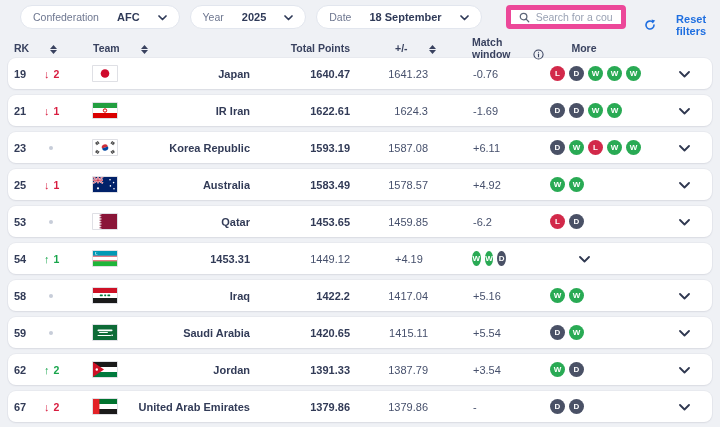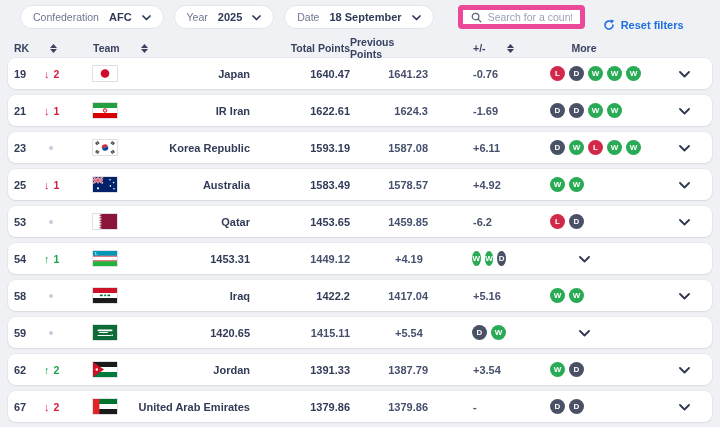--- a/index.html
+++ b/index.html
@@ -5,21 +5,21 @@
   * { margin:0; padding:0; box-sizing:border-box; }
   html,body { width:720px; height:427px; overflow:hidden; }
   body {
     background:#eff1f5;
     font-family:"Liberation Sans", sans-serif;
     color:#323b57;
   }
   
   .filterbar { display:flex; align-items:center; margin:5px 0 0 20px; height:24px; }
   .pill {
-    display:inline-flex; align-items:center; gap:10px;
+    display:inline-flex; align-items:center; gap:18px;
     background:#fff; border:1px solid #e2e6ee; border-radius:13px;
     height:24px; padding:0 12px; margin-right:10px; cursor:pointer;
     font-size:10.5px; white-space:nowrap;
   }
   .pill .plabel { color:#6e7790; }
   .pill .pvalue { font-weight:700; color:#2f3a58; font-size:11px; }
   .chev { display:inline-block; }
   .searchbox {
     display:flex; align-items:center; gap:6px;
     width:127px; height:24px; margin-left:14px; padding:0 8px;
@@ -37,21 +37,21 @@
     font-size:11px; font-weight:700; color:#1f6fe0;margin-top:16px;
   }
   
   .cols {
     display:grid;
     grid-template-columns:30px 38px 44px 1fr 100px 78px 78px 156px 44px;
     align-items:center;
   }
   
   .thead { margin:7px 8px 4px; padding:0 6px; height:18px; font-size:10.5px; font-weight:700; color:#39425f; }
-  .th { display:flex; align-items:center; gap:21px; }
+  .th { display:flex; align-items:flex-end; gap:21px; }
   .th.right { justify-content:flex-end; }
   .th.diff { padding-left:45px; }
   .th.mwin { padding-left:44px; }
   .th.more { justify-content:center; }
   .sorticon { display:flex; flex-direction:column; gap:1px; }
   .infoicon { display:inline-flex; margin-left:2px; }
   
   .rows { margin:0 8px; }
   .rowcard {
     background:#fff; border-radius:8px; height:31px; margin-bottom:6px;
@@ -65,21 +65,21 @@
   .chg .arr { font-size:11px; }
   .dot { width:4px; height:4px; border-radius:50%; background:#c7cdd9; display:inline-block; margin-left:5px; }
   .flagcell { display:flex; padding-left:10px; }
   .flag {
     width:26px; height:17px; background:#fff;
     border:1px solid rgba(25,35,70,.14); border-radius:1px;
     display:flex; overflow:hidden;
   }
   .flag svg { width:100%; height:100%; display:block; }
   .tname { font-size:11px; font-weight:700; padding-left:8px; white-space:nowrap; overflow:hidden;text-align:right; }
-  .num { font-size:11px; color:#46506c;font-weight:bold; }
+  .num { font-size:11px; color:#46506c; }
   .total { font-weight:700; color:#323b57; text-align:right; }
   .prev { text-align:right; }
   .diffv { padding-left:45px; }
   .mwcell { display:flex; align-items:center; gap:4px; padding-left:44px; }
   .badge {
     width:15px; height:15px; border-radius:50%;
     display:inline-flex; align-items:center; justify-content:center;
     color:#fff; font-size:8px; font-weight:700;
   }
   .bW { background:#29aa54; }
@@ -153,31 +153,38 @@
           <polygon points="3.5,0 7,4 0,4" fill="#39425f"></polygon>
         </svg>
         <svg width="7" height="4" viewBox="0 0 7 4">
           <polygon points="0,0 7,0 3.5,4" fill="#39425f"></polygon>
         </svg>
       </span>
   </div>
   <div class="th right">
     <span>Total Points</span>
   </div>
-  <div class="th right">
-    <span>Previous Points</span>
-  </div>
   <div class="th diff">
     <span>+/-</span>
     <span class="sorticon">
         <svg width="7" height="4" viewBox="0 0 7 4">
           <polygon points="3.5,0 7,4 0,4" fill="#39425f"></polygon>
         </svg>
         <svg width="7" height="4" viewBox="0 0 7 4">
           <polygon points="0,0 7,0 3.5,4" fill="#39425f"></polygon>
+        </svg>
+      </span>
+  </div>
+  <div class="th mwin">
+    <span>Match window</span>
+    <span class="infoicon">
+        <svg width="11" height="11" viewBox="0 0 12 12">
+          <circle cx="6" cy="6" r="5" fill="none" stroke="#39425f" stroke-width="1.1"></circle>
+          <rect x="5.4" y="2.9" width="1.2" height="1.2" rx="0.6" fill="#39425f"></rect>
+          <rect x="5.4" y="5" width="1.2" height="4" rx="0.6" fill="#39425f"></rect>
         </svg>
       </span>
   </div>
   <div class="th more">
     <span>More</span>
   </div>
 </div>
 
 <div class="rows">
     <div class="rowcard cols">
@@ -454,20 +461,21 @@
             <rect width="24" height="15" fill="#0d6b37"></rect>
             <g fill="#fff">
               <rect x="4.5" y="4.6" width="15" height="1.7" rx="0.8"></rect>
               <rect x="6" y="7" width="9" height="0.9" rx="0.45"></rect>
               <rect x="4.5" y="9.9" width="13.5" height="1" rx="0.5"></rect>
               <rect x="18.4" y="9.6" width="1.5" height="1.5" rx="0.3"></rect>
             </g>
           </svg>
         </span>
       </div>
+    <div class="tname">Saudi Arabia</div>
     <div class="num total">1420.65</div>
     <div class="num prev">1415.11</div>
     <div class="num diffv">+5.54</div>
     <div class="mwcell">
         <span class="badge bD">D</span>
         <span class="badge bW">W</span>
       </div>
     <div class="morecell">
       <button class="expandbtn">
         <span><svg width="11" height="7" viewBox="0 0 11 7">

